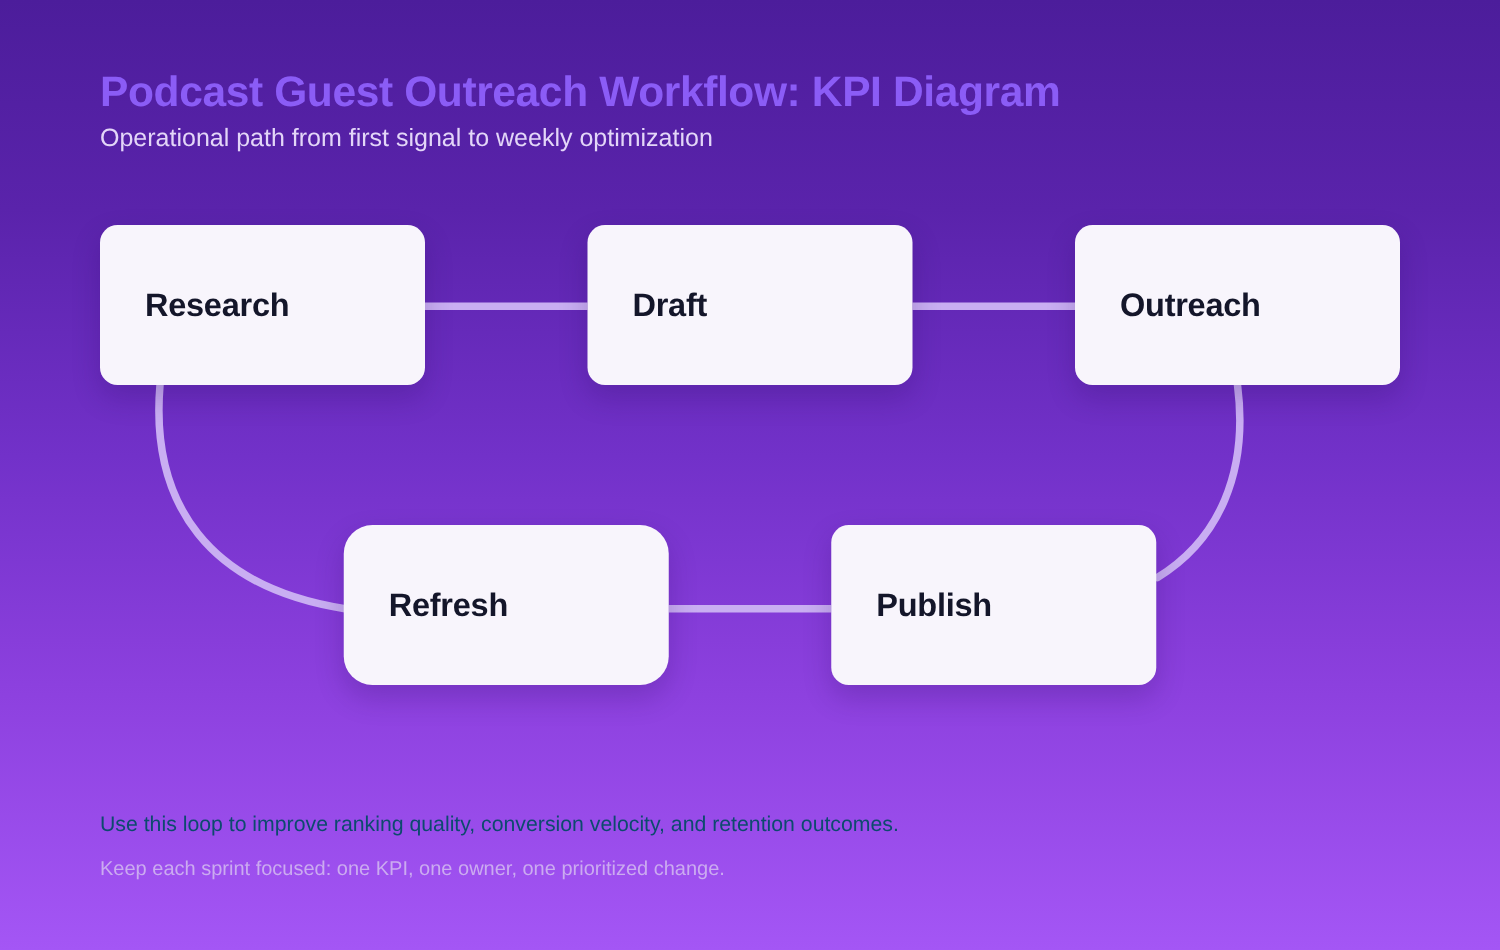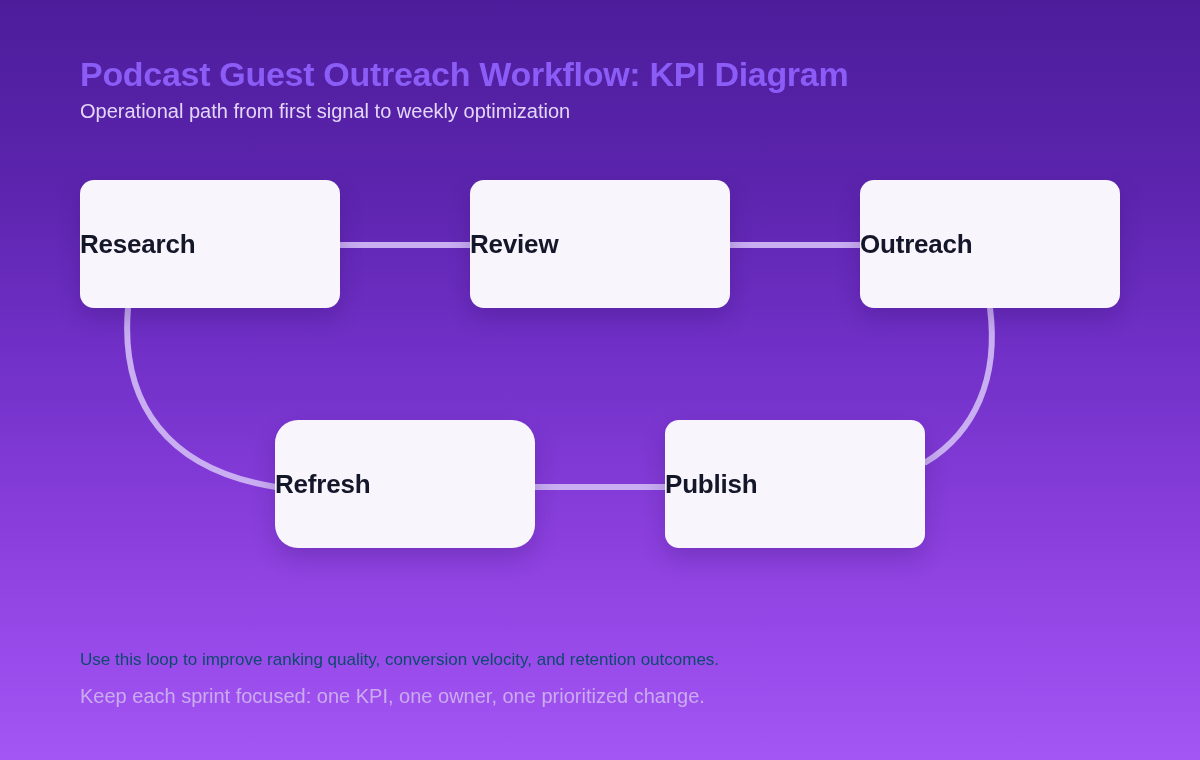--- a/index.html
+++ b/index.html
@@ -62,20 +62,21 @@
   .node {
     position: absolute;
     width: 260px;
     height: 128px;
     background: #f8f5fc;
     border-radius: 14px;
     box-shadow: 0 10px 22px rgba(40, 8, 90, 0.22);
     display: flex;
     align-items: center;
     box-sizing: border-box;
+    padding-left: 36px;
   }
   .node-label {
     font-size: 26px;
     font-weight: bold;
     color: #14162a;
     letter-spacing: -0.2px;
     line-height: 30px;
     white-space: nowrap;
   }
 
@@ -94,21 +95,21 @@
   }
   .footer-primary {
     font-size: 17px;
     font-weight: normal;
     color: #0c4a6e;
     line-height: 28px;
     margin: 0;
     white-space: nowrap;
   }
   .footer-secondary {
-    font-size: 20px;
+    font-size: 16px;
     font-weight: normal;
     color: #cbabf0;
     line-height: 26px;
     margin: 9px 0 0 0;
     white-space: nowrap;
   }
 </style>
 </head>
 <body>
 
@@ -130,21 +131,21 @@
     <line x1="535" y1="487" x2="665" y2="487" stroke="#c9aef2" stroke-width="6" stroke-linecap="butt"></line>
 
     <path d="M 128 308 C 120 404 168 470 276 487" stroke="#c9aef2" stroke-width="6" stroke-linecap="round"></path>
   </svg>
 
   <div class="node node-research">
     <span class="node-label">Research</span>
   </div>
 
   <div class="node node-draft">
-    <span class="node-label">Review</span>
+    <span class="node-label">Draft</span>
   </div>
 
   <div class="node node-publish">
     <span class="node-label">Outreach</span>
   </div>
 
   <div class="node node-refresh">
     <span class="node-label">Refresh</span>
   </div>
 

